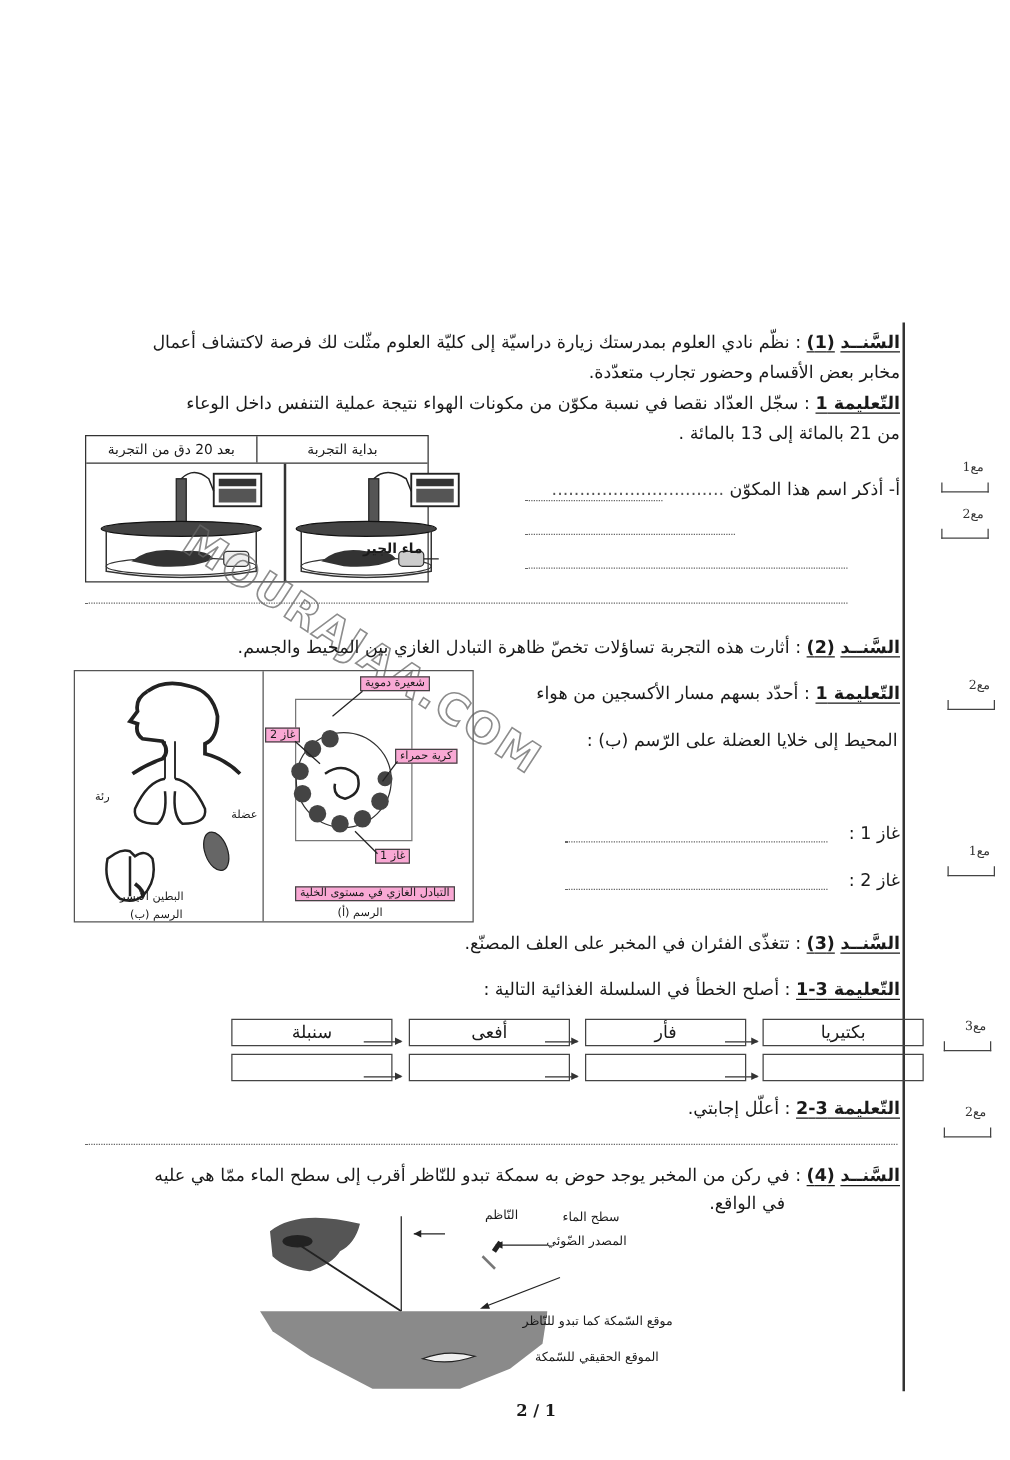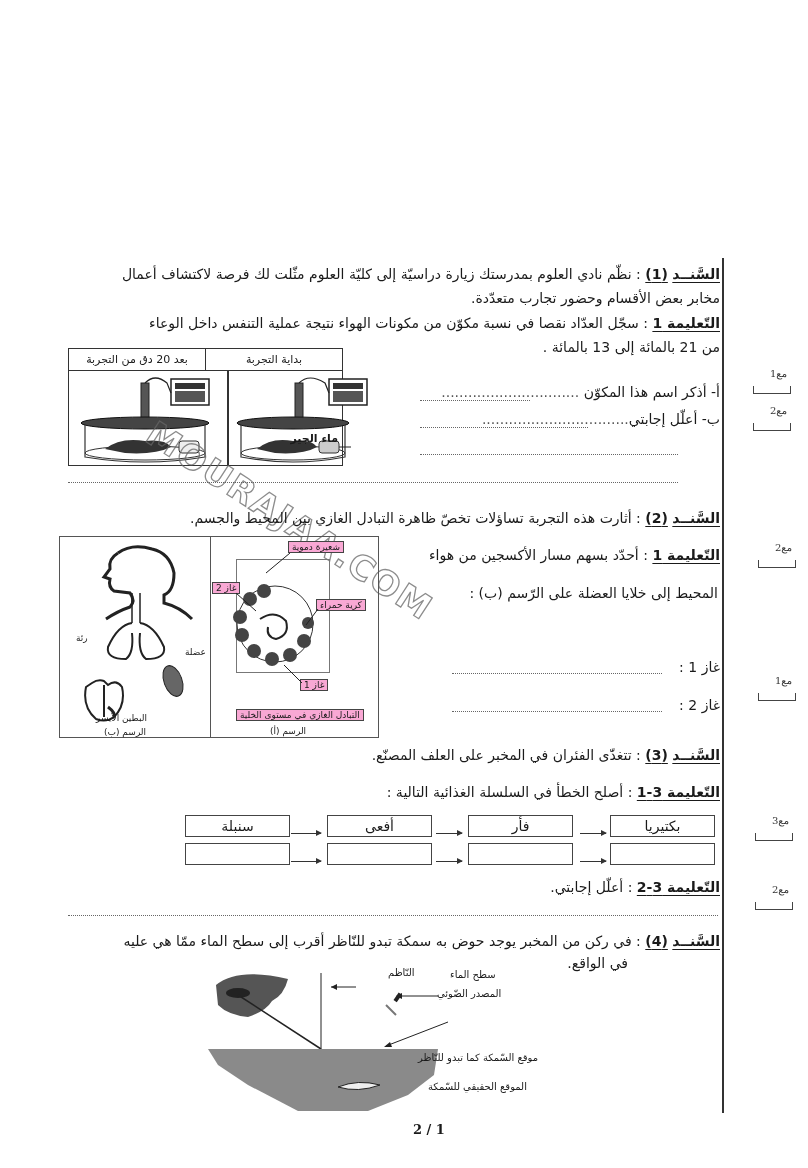--- a/index.html
+++ b/index.html
@@ -25,21 +25,21 @@
   .fig1 .midsep { position: absolute; left: 158px; top: 22px; bottom: 0; width: 1.5px; background: #333; }
   .bell { position: absolute; }
 
   
   .fig2 { position: absolute; left: 59px; top: 536px; width: 320px; height: 202px; border: 1px solid #555; }
   .fig2 .sep { position: absolute; left: 150px; top: 0; bottom: 0; width: 1px; background: #555; }
   .lab { position: absolute; font-size: 9px; direction: rtl; white-space: nowrap; }
   .boxlab { position: absolute; font-size: 9px; border: 1px solid #444; padding: 0 3px; background: #f9a8d4; direction: rtl; white-space: nowrap; }
 
   
-  .fc-box { position: absolute; width: 105px; height: 22px; border: 1px solid #444; font-size: 14px; text-align: center; line-height: 20px; direction: rtl; }
+  .fc-box { position: absolute; width: 129px; height: 22px; border: 1px solid #444; font-size: 14px; text-align: center; line-height: 20px; direction: rtl; }
   .fc-arrow { position: absolute; height: 1px; background: #333; }
   .fc-arrow::after { content: ""; position: absolute; right: -1px; top: -3px; border-left: 6px solid #333; border-top: 3.5px solid transparent; border-bottom: 3.5px solid transparent; }
 
   .watermark { position: absolute; left: 150px; top: 410px; font-size: 34px; font-weight: bold; color: transparent; -webkit-text-stroke: 1.3px #666; transform: rotate(33deg); transform-origin: left center; letter-spacing: 2px; font-family: "DejaVu Sans", sans-serif; opacity: 0.75; }
   .pageno { position: absolute; left: 413px; top: 1122px; font-size: 13px; font-weight: bold; font-family: "DejaVu Serif", serif; }
 </style>
 </head>
 <body>
 
 <div class="page">
@@ -91,23 +91,20 @@
       <line x1="106" y1="72" x2="118" y2="72" stroke="#222"></line>
     </svg>
     <div class="lab" style="right:4px; top:83px; font-size:11px; font-weight:bold;">ماء الجير</div>
   </div>
 
   <div class="t" style="right:88px; top:382px;">
     <span>أ- أذكر اسم هذا المكوّن </span><span class="dots">...............................</span>
   </div>
   <div class="dotline" style="left:420px; top:400px; width:110px;"></div>
 
-  <div class="t" style="right:88px; top:409px;">
-    <span>ب- أعلّل إجابتي</span><span class="dots">.................................</span>
-  </div>
   <div class="dotline" style="left:420px; top:427px; width:168px;"></div>
   <div class="dotline" style="left:420px; top:454px; width:258px;"></div>
   <div class="dotline" style="left:68px; top:482px; width:610px;"></div>
 
   <div class="grade" style="left:753px; top:368px;">
     <span class="lbl">مع1</span>
       <div class="br"></div>
   </div>
   <div class="grade" style="left:753px; top:405px;">
     <span class="lbl">مع2</span>

